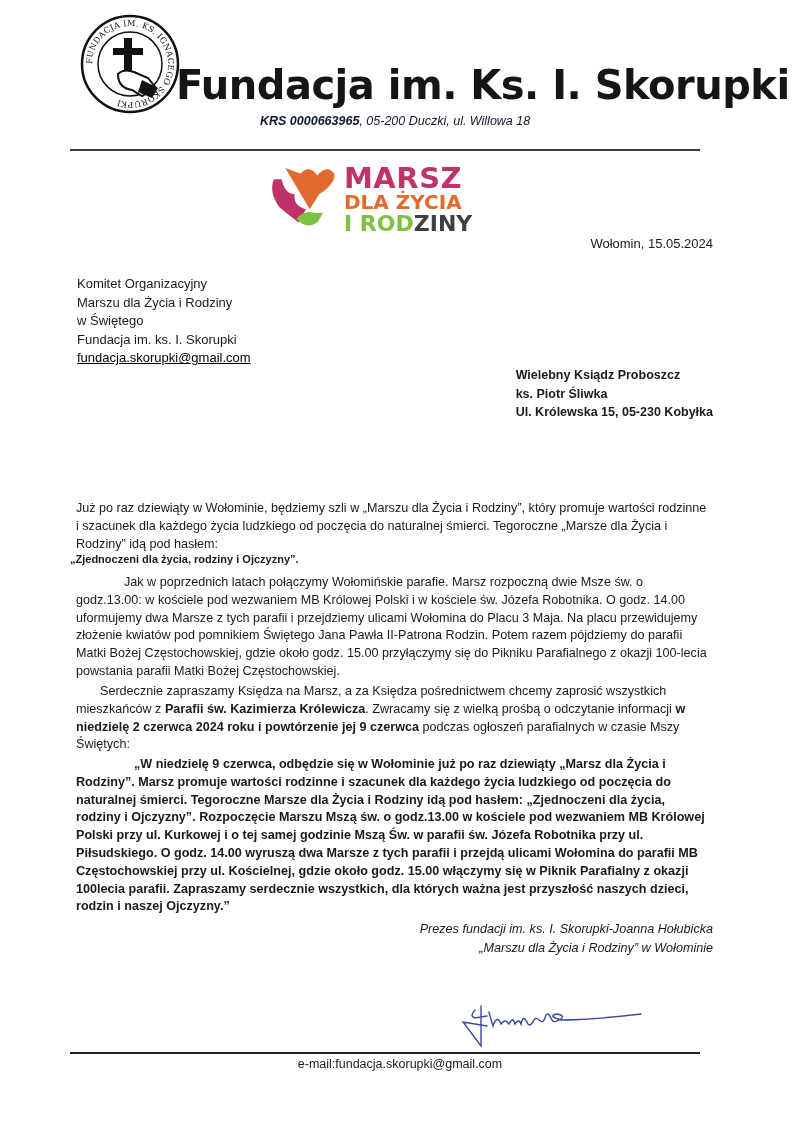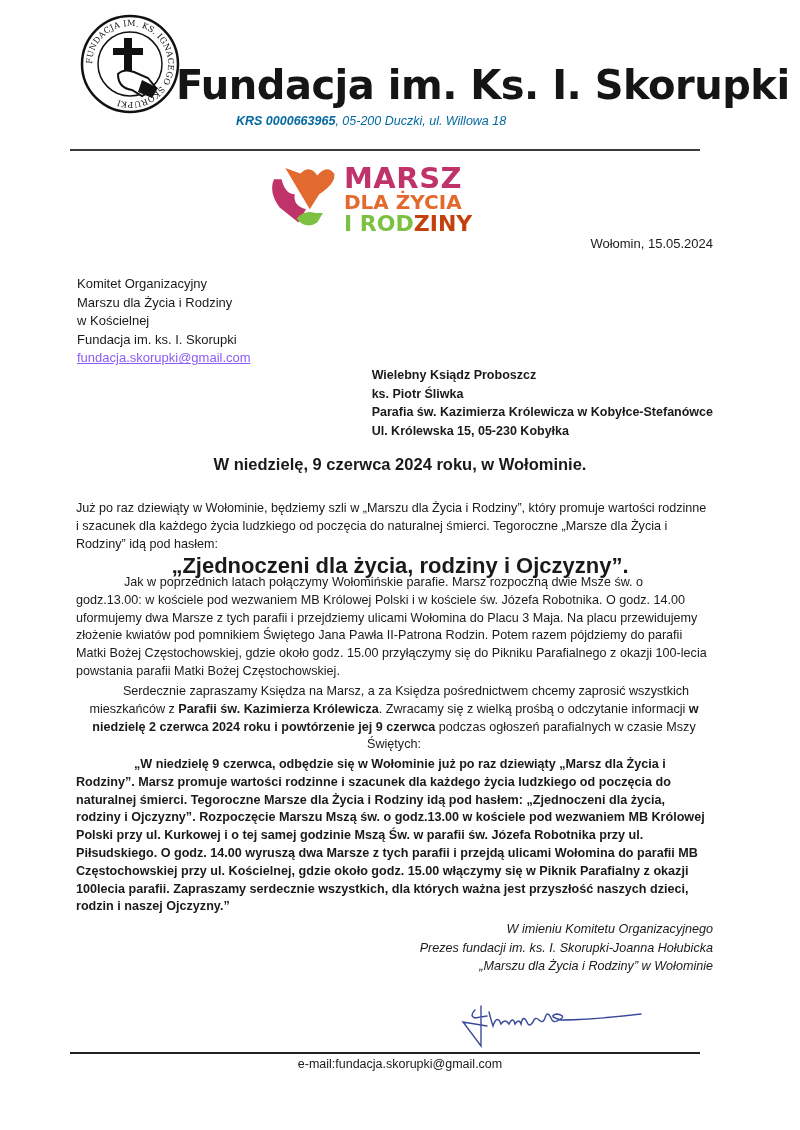--- a/index.html
+++ b/index.html
@@ -2,43 +2,43 @@
 <html><head>
 <meta charset="utf-8">
 <style>
   html, body { margin:0; padding:0; background:#ffffff; }
   body { width:800px; height:1130px; position:relative; overflow:hidden;
          font-family:"Liberation Sans", sans-serif; color:#1a1a1a; }
   .abs { position:absolute; }
   .seal { left:80px; top:14px; width:100px; height:100px; }
   .org-title { left:176px; top:62px; width:520px; font-family:"DejaVu Sans", sans-serif;
                font-weight:bold; font-size:40px; letter-spacing:-0.5px; color:#151515; white-space:nowrap; }
-  .krs { left:236px; top:114px; font-size:12.5px; font-style:italic; color:#0369a1; white-space:nowrap; }
+  .krs { left:260px; top:114px; font-size:12.5px; font-style:italic; color:#0f172a; white-space:nowrap; }
   .krs b { font-weight:bold; }
   .rule { left:70px; width:630px; height:2px; background:#3a3a3a; }
   .rule-top { top:149px; }
   .rule-bottom { top:1052px; height:2px; background:#222; }
   .march-logo { left:268px; top:166px; width:76px; height:64px; }
   .march-text { left:344px; top:164px; font-family:"DejaVu Sans", sans-serif; font-weight:bold; line-height:1; }
   .mt1 { font-size:29px; color:#c0336a; letter-spacing:0.5px; }
   .mt2 { font-size:20px; color:#e36a2e; margin-top:-1px; }
   .mt3 { font-size:22px; color:#7cc142; margin-top:1px; }
-  .mt3 .g2 { color:#c2410c; }
+  .mt3 .g2 { color:#404040; }
   .date { right:87px; top:236px; font-size:13px; }
   .sender { left:77px; top:275px; font-size:13px; line-height:18.6px; }
-  .sender a { color:#8b5cf6; text-decoration:underline; }
+  .sender a { color:#000000; text-decoration:underline; }
   .recipient { right:87px; top:366px; font-size:12.5px; font-weight:bold; line-height:18.5px; text-align:left; }
   .heading { left:70px; width:660px; top:453px; text-align:center; font-weight:bold; font-size:16.5px; line-height:22px; }
   .body { left:76px; width:636px; font-size:12.6px; line-height:17.8px; text-align:left; }
   .intro { top:500px; }
-  .motto { left:70px; width:660px; top:553px; text-align:center; font-weight:bold; font-size:22px; }
+  .motto { left:70px; width:660px; top:553px; text-align:left; font-weight:bold; font-size:11px; }
   .p1 { top:574px; }
   .p2 { top:683px; }
   .indent { text-indent:48px; }
-  .indent2 { text-indent:24px;text-align:center; }
+  .indent2 { text-indent:24px; }
   .quote { left:76px; width:636px; top:756px; font-size:12.6px; line-height:17.8px; font-weight:bold; text-indent:58px; }
   .sign { right:87px; top:920px; font-size:12.6px; line-height:18.5px; font-style:italic; text-align:right; }
   .signature { left:455px; top:1000px; width:220px; height:48px; }
   .footer { left:0; width:800px; top:1057px; text-align:center; font-size:12.5px; }
 </style>
 </head>
 <body>
 
 <svg class="abs seal" viewBox="0 0 100 100">
   <defs>
@@ -73,48 +73,45 @@
   <div class="mt1">MARSZ</div>
   <div class="mt2">DLA ŻYCIA</div>
   <div class="mt3"><span>I ROD</span><span class="g2">ZINY</span></div>
 </div>
 
 <div class="abs date">Wołomin, 15.05.2024</div>
 
 <div class="abs sender">
   <div>Komitet Organizacyjny</div>
   <div>Marszu dla Życia i Rodziny</div>
-  <div>w Kościelnej</div>
+  <div>w Świętego</div>
   <div>Fundacja im. ks. I. Skorupki</div>
   <a href="mailto:fundacja.skorupki@gmail.com">fundacja.skorupki@gmail.com</a>
 </div>
 
 <div class="abs recipient">
   <div>Wielebny Ksiądz Proboszcz</div>
   <div>ks. Piotr Śliwka</div>
-  <div>Parafia św. Kazimierza Królewicza w Kobyłce-Stefanówce</div>
   <div>Ul. Królewska 15, 05-230 Kobyłka</div>
 </div>
 
 <div class="abs heading">
-  <div>W niedzielę, 9 czerwca 2024 roku, w Wołominie.</div>
 </div>
 
 <div class="abs body intro">Już po raz dziewiąty w Wołominie, będziemy szli w „Marszu dla Życia i Rodziny”, który promuje wartości rodzinne i szacunek dla każdego życia ludzkiego od poczęcia do naturalnej śmierci.  Tegoroczne „Marsze dla Życia i Rodziny” idą pod hasłem:</div>
 
 <div class="abs motto">„Zjednoczeni dla życia, rodziny i Ojczyzny”.</div>
 
 <div class="abs body p1 indent">Jak w poprzednich latach połączymy Wołomińskie parafie. Marsz rozpoczną dwie Msze św. o godz.13.00: w kościele pod wezwaniem MB Królowej Polski i w kościele św. Józefa Robotnika. O godz. 14.00 uformujemy dwa Marsze z tych parafii i przejdziemy ulicami Wołomina do Placu 3 Maja. Na placu przewidujemy złożenie kwiatów pod pomnikiem Świętego Jana Pawła II-Patrona Rodzin. Potem razem pójdziemy do parafii Matki Bożej Częstochowskiej, gdzie około godz. 15.00 przyłączymy się do Pikniku Parafialnego z okazji 100-lecia powstania parafii Matki Bożej Częstochowskiej.</div>
 
 <div class="abs body p2 indent2"><span>Serdecznie  zapraszamy Księdza na Marsz, a za Księdza pośrednictwem chcemy zaprosić wszystkich mieszkańców z </span><b>Parafii św. Kazimierza Królewicza</b><span>. Zwracamy się z wielką prośbą o odczytanie informacji </span><b>w niedzielę 2 czerwca 2024 roku i powtórzenie jej 9 czerwca</b><span> podczas ogłoszeń parafialnych w czasie Mszy Świętych:</span></div>
 
 <div class="abs quote">„W niedzielę 9 czerwca, odbędzie się w Wołominie już po raz dziewiąty „Marsz dla Życia i Rodziny”. Marsz promuje wartości rodzinne i szacunek dla każdego życia ludzkiego od poczęcia do naturalnej śmierci. Tegoroczne Marsze dla Życia i Rodziny idą pod hasłem: „Zjednoczeni dla życia, rodziny i Ojczyzny”. Rozpoczęcie Marszu Mszą św. o godz.13.00 w kościele pod wezwaniem MB Królowej Polski przy ul. Kurkowej i o tej samej godzinie Mszą Św. w parafii św. Józefa Robotnika przy ul. Piłsudskiego. O godz. 14.00 wyruszą dwa Marsze z tych parafii i przejdą ulicami Wołomina do parafii MB Częstochowskiej przy ul. Kościelnej, gdzie około godz. 15.00 włączymy się w Piknik Parafialny z okazji 100lecia parafii. Zapraszamy serdecznie wszystkich, dla których ważna jest przyszłość naszych dzieci, rodzin i naszej Ojczyzny.”</div>
 
 <div class="abs sign">
-  <div>W imieniu Komitetu Organizacyjnego</div>
   <div>Prezes fundacji im. ks. I. Skorupki-Joanna Hołubicka</div>
   <div>„Marszu dla Życia i Rodziny” w Wołominie</div>
 </div>
 
 <svg class="abs signature" viewBox="0 0 220 48">
   <path d="M20,10 q-6,6 0,8 l12,-2 M26,6 l0,40 l-18,-24 l24,4 M34,12 q2,8 4,14 q4,-12 8,-2 q4,-6 8,0 q4,-8 6,0 q4,-6 6,0 q2,-10 6,-2 q2,6 6,0 q2,-6 6,-2 q4,4 6,-2 q2,-8 6,0 q2,6 8,2 q8,-4 -2,-6 q-10,2 4,6 q30,0 80,-6" fill="none" stroke="#3a4a9a" stroke-width="1.4" stroke-linecap="round"></path>
 </svg>
 
 <div class="abs rule rule-bottom"></div>
 <div class="abs footer">e-mail:fundacja.skorupki@gmail.com</div>

